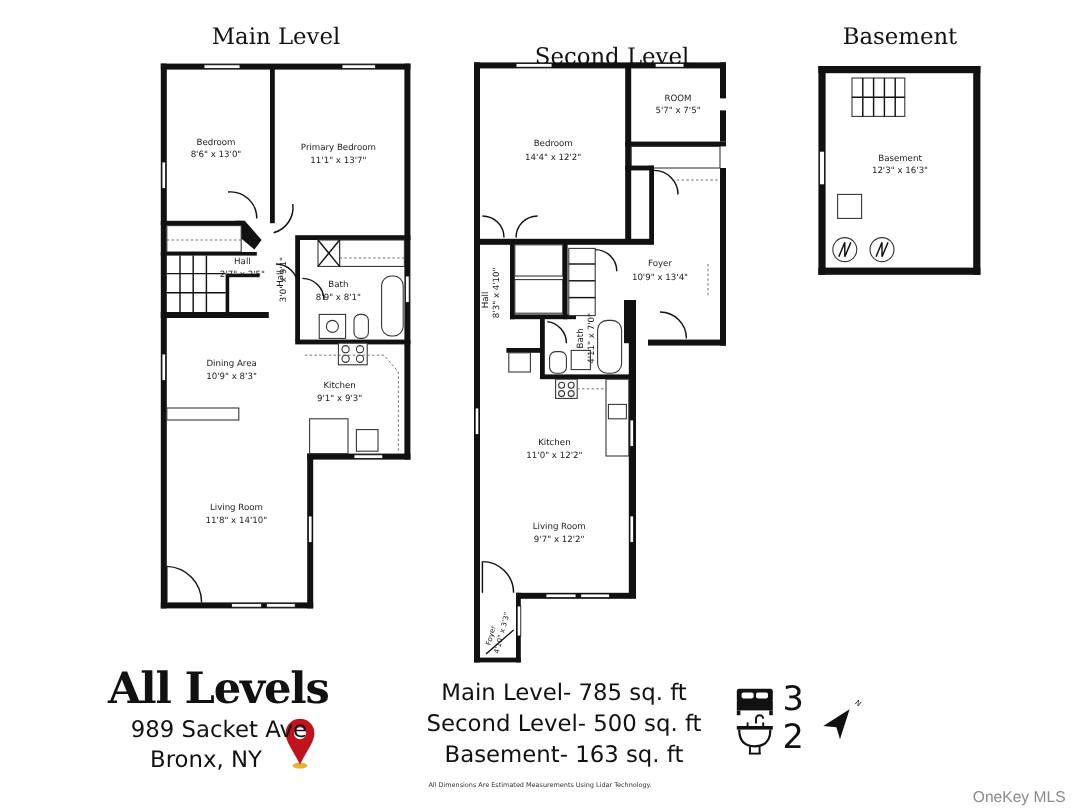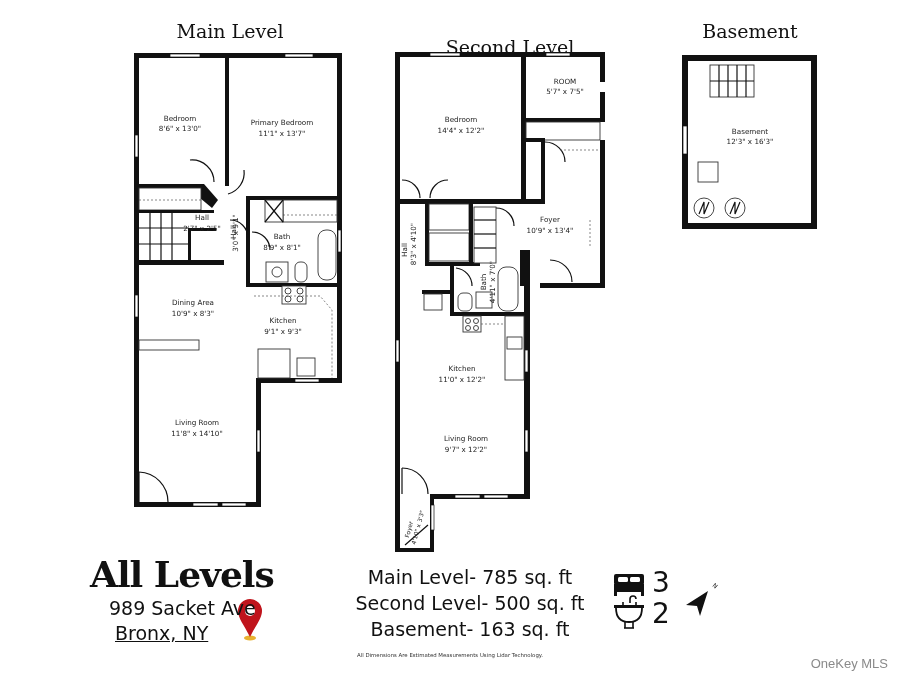--- a/index.html
+++ b/index.html
@@ -287,21 +287,21 @@
   </g>
 
   <g>
     <polygon points="708,591 686,605 697,606 700,616" fill="#111"></polygon>
     <text x="712" y="586" font-size="6" fill="#111" font-family="DejaVu Sans, sans-serif" transform="rotate(40 712 586)">N</text>
   </g>
 </svg>
 
 <div class="all-levels">All Levels</div>
 <div class="addr" style="left:88px; top:597px;margin-left:21px;">989 Sacket Ave</div>
-<div class="addr" style="left:115px; top:622px;text-decoration:underline;">Bronx, NY</div>
+<div class="addr" style="left:125px; top:622px;">Bronx, NY</div>
 
 <div class="sqft" style="top:566px;">Main Level- 785 sq. ft</div>
 <div class="sqft" style="top:592px;">Second Level- 500 sq. ft</div>
 <div class="sqft" style="top:618px;">Basement- 163 sq. ft</div>
 <div class="disclaimer">All Dimensions Are Estimated Measurements Using Lidar Technology.</div>
 
 <div class="count" style="left:652px; top:566px;">3</div>
 <div class="count" style="left:652px; top:597px;">2</div>
 
 <div class="watermark">OneKey MLS</div>

